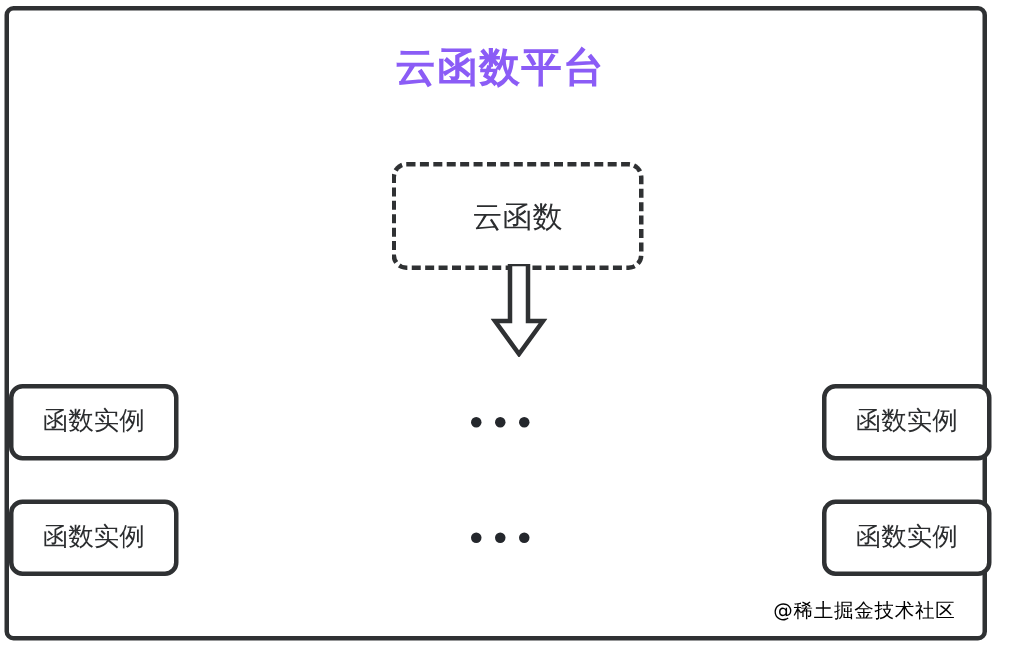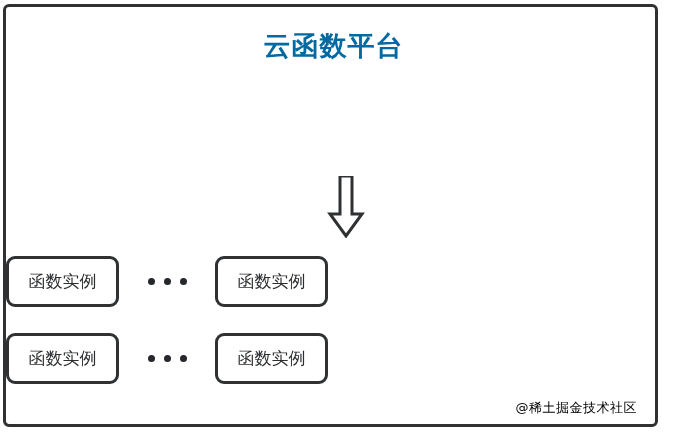--- a/index.html
+++ b/index.html
@@ -38,21 +38,21 @@
 
   
   .platform-title {
     position: absolute;
     left: 0;
     top: 25px;
     width: 655px;
     text-align: center;
     font-size: 27px;
     font-weight: bold;
-    color: #0369a1;
+    color: #8b5cf6;
     letter-spacing: 1px;
     line-height: 1;
   }
 
   
   .cloud-function {
     position: absolute;
     left: 255px;
     top: 101px;
     width: 168px;
@@ -84,21 +84,21 @@
   }
 
   
   .instance-row {
     position: absolute;
     left: 0;
     width: 655px;
     height: 52px;
     display: flex;
     align-items: center;
-    justify-content: flex-start;
+    justify-content: space-between;
   }
   .instance-row.row-1 { top: 248px; }
   .instance-row.row-2 { top: 325px; }
 
   .instance-box {
     box-sizing: border-box;
     width: 113px;
     height: 51px;
     border: 3px solid #2f3133;
     border-radius: 9px;
@@ -142,20 +142,23 @@
 </style>
 </head>
 <body>
 
 <div class="canvas">
 
   <div class="platform-box">
 
     <div class="platform-title">云函数平台</div>
 
+    <div class="cloud-function">
+      <span class="cloud-function-label">云函数</span>
+    </div>
 
     <div class="flow-arrow">
       <svg width="38" height="62" viewBox="0 0 38 62" xmlns="http://www.w3.org/2000/svg">
         <path d="M13 0 L13 38 L3 38 L19 60 L35 38 L25 38 L25 0 Z" fill="#ffffff" stroke="#2f3133" stroke-width="3" stroke-linejoin="miter"></path>
       </svg>
     </div>
 
     <div class="instance-row row-1">
       <div class="instance-box">
         <span class="instance-label">函数实例</span>

